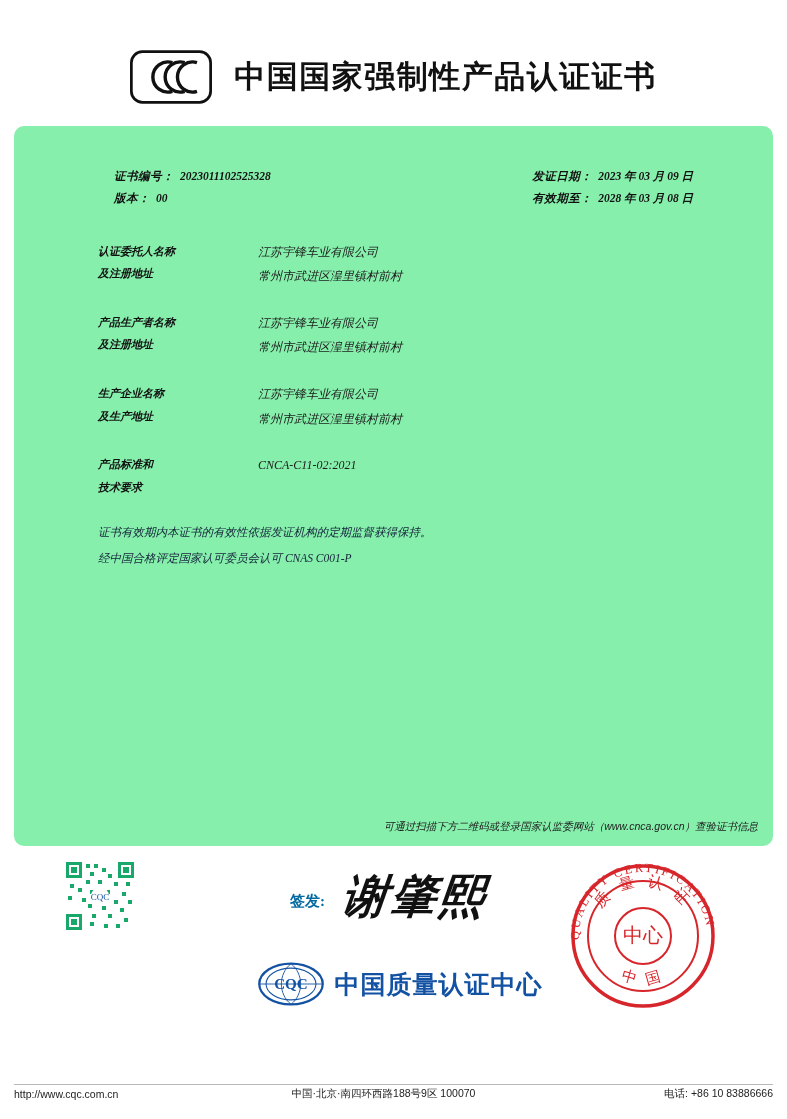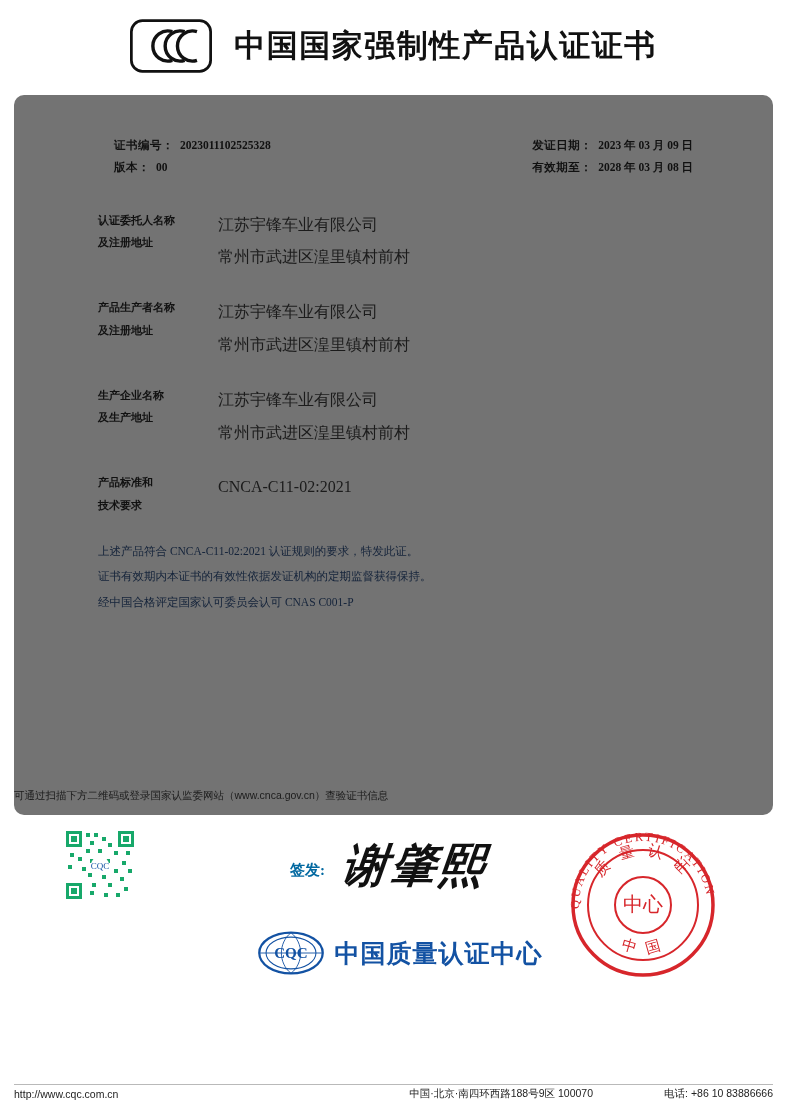--- a/index.html
+++ b/index.html
@@ -15,46 +15,47 @@
     position: relative;
     overflow: hidden;
   }
 
   
   .cert-header {
     display: flex;
     align-items: center;
     justify-content: center;
     gap: 22px;
-    padding-top: 19px;
+    padding-top: 50px;
     padding-bottom: 22px;
   }
   .ccc-logo {
     width: 82px;
     height: 54px;
     flex: 0 0 auto;
   }
   .cert-title {
     font-family: "Liberation Serif", serif;
     font-weight: bold;
     font-size: 31px;
     letter-spacing: 1.5px;
     color: #111;
     white-space: nowrap;
   }
 
   
   .cert-body {
     position: relative;
     margin: 0 14px;
-    background: #737373;
+    background: #86efac;
     border-radius: 10px;
     height: 720px;
     box-sizing: border-box;
     padding: 34px 0 0 0;
+    font-style: italic;
   }
 
   
   .meta-wrap {
     display: flex;
     justify-content: space-between;
     padding: 6px 80px 0 100px;
     font-family: "Liberation Serif", serif;
     font-size: 11.5px;
     font-weight: bold;
@@ -78,45 +79,46 @@
     width: 118px;
     flex: 0 0 118px;
     font-family: "Liberation Serif", serif;
     font-size: 11px;
     font-weight: bold;
     line-height: 2.05;
     color: #111;
   }
   .field-values {
     font-family: "Liberation Serif", serif;
-    font-size: 16px;
+    font-size: 12px;
     line-height: 2.05;
     color: #1b1b1b;
     padding-left: 2px;
+    margin-left: 40px;
   }
 
   
   .statement {
     margin-top: 18px;
     padding-left: 84px;
     padding-right: 90px;
     font-family: "Liberation Serif", serif;
     font-size: 11.5px;
     line-height: 2.25;
     color: #14233a;
   }
   .statement div { white-space: nowrap; }
 
   
   .verify-note {
     position: absolute;
     left: 0;
-    right: 8px;
+    right: 15px;
     bottom: 12px;
-    text-align: left;
+    text-align: right;
     font-size: 10.5px;
     color: #1b1b1b;
     font-family: "Liberation Sans", sans-serif;
   }
 
   
   .sig-area {
     position: relative;
     height: 180px;
     margin-top: 4px;
@@ -187,21 +189,21 @@
     border-top: 1px solid #b9b9b9;
     padding-top: 2px;
     margin: 0 14px;
     display: flex;
     justify-content: space-between;
     align-items: center;
     font-size: 10.5px;
     color: #222;
     font-family: "Liberation Sans", sans-serif;
   }
-  .footer-center { flex: 1; text-align: right; }
+  .footer-center { flex: 1; text-align: center; }
   .footer-left { width: 160px; }
   .footer-right { width: 180px; text-align: right; }
 </style>
 </head>
 <body>
 
 <div class="cert-header">
   <span class="ccc-logo">
     <svg viewBox="0 0 120 78" width="82" height="54" aria-hidden="true">
       <rect x="2" y="2" width="116" height="74" rx="16" fill="none" stroke="#111" stroke-width="4"></rect>
@@ -277,21 +279,20 @@
       </div>
       <div class="field-values">
         <div>CNCA-C11-02:2021</div>
         <div></div>
       </div>
     </div>
 
   </div>
 
   <div class="statement">
-    <div>上述产品符合 CNCA-C11-02:2021 认证规则的要求，特发此证。</div>
     <div>证书有效期内本证书的有效性依据发证机构的定期监督获得保持。</div>
     <div>经中国合格评定国家认可委员会认可 CNAS C001-P</div>
   </div>
 
   <div class="verify-note">可通过扫描下方二维码或登录国家认监委网站（www.cnca.gov.cn）查验证书信息</div>
 </div>
 
 <div class="sig-area">
 
   <span class="qr">

